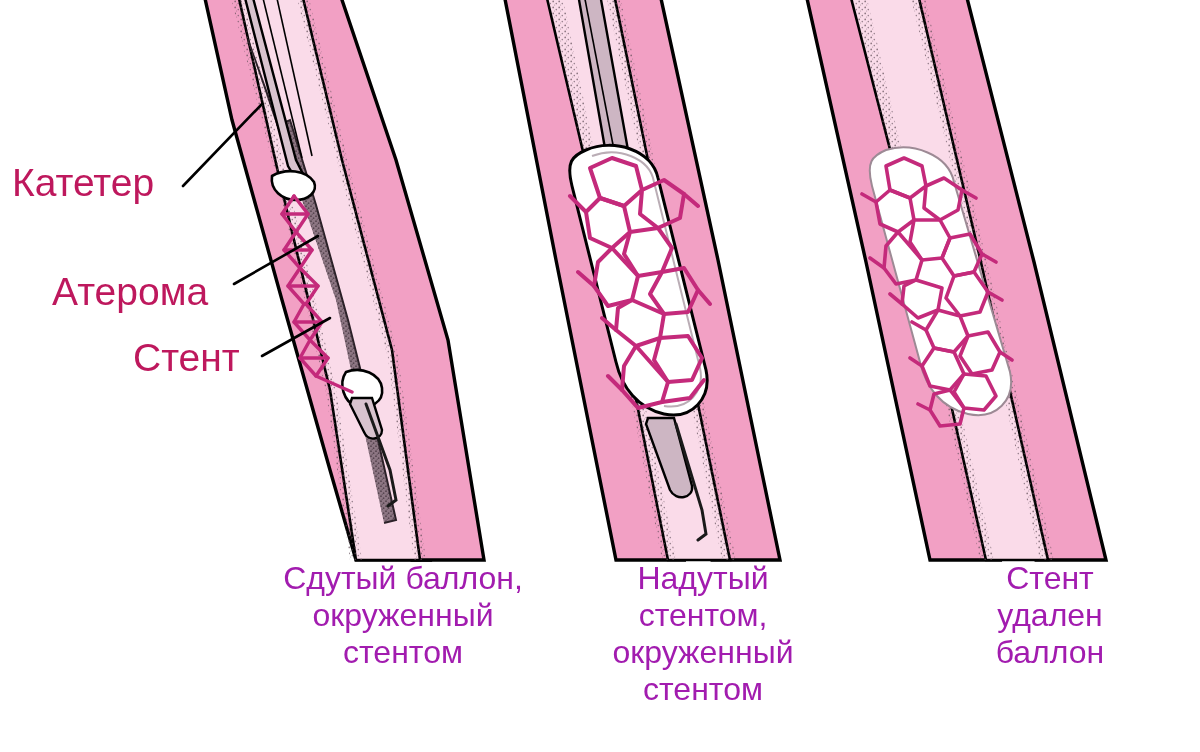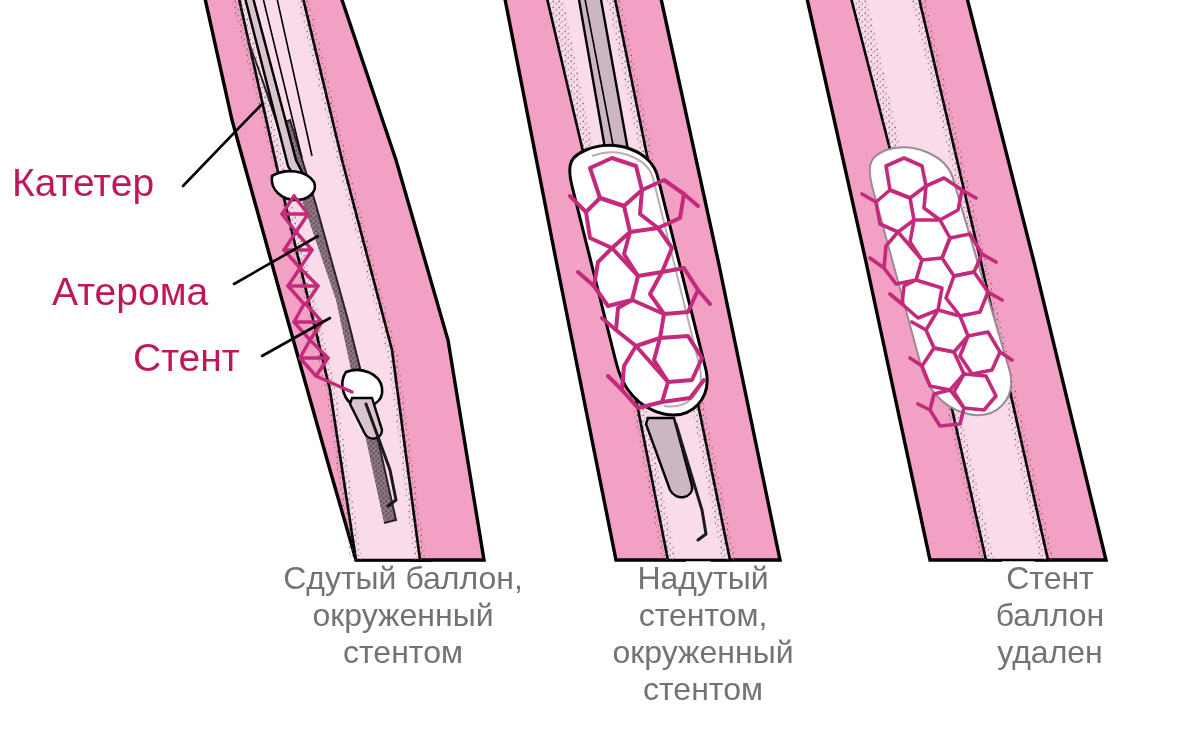--- a/index.html
+++ b/index.html
@@ -7,21 +7,21 @@
        font-family:"Liberation Sans","DejaVu Sans",sans-serif;}
   #stage{position:relative;width:1200px;height:752px;background:#fff;}
   svg.art{position:absolute;left:0;top:0;width:1200px;height:752px;}
 
   .lbl{position:absolute;color:#be185d;font-size:39px;line-height:1.0;
        font-family:Liberation Sans, sans-serif;white-space:nowrap;}
   #lbl-cath{left:12px;top:163px;}
   #lbl-ather{left:52px;top:272px;}
   #lbl-stent{left:133px;top:338px;}
 
-  .cap{position:absolute;color:#737373;font-size:32px;line-height:37px;
+  .cap{position:absolute;color:#a21caf;font-size:32px;line-height:37px;
        text-align:center;font-family:"Liberation Sans","DejaVu Sans",sans-serif;}
   #cap-1{left:278px;top:560px;width:250px;}
   #cap-2{left:578px;top:560px;width:250px;}
   #cap-3{left:915px;top:560px;width:270px;}
 </style>
 </head>
 <body>
 
 <div id="stage">
 
@@ -206,17 +206,17 @@
   </div>
 
   <div class="cap" id="cap-2">
     <div>Надутый стентом,</div>
     <div>окруженный</div>
     <div>стентом</div>
   </div>
 
   <div class="cap" id="cap-3">
     <div>Стент</div>
+    <div>удален</div>
     <div>баллон</div>
-    <div>удален</div>
   </div>
 
 </div>
 
 </body></html>

